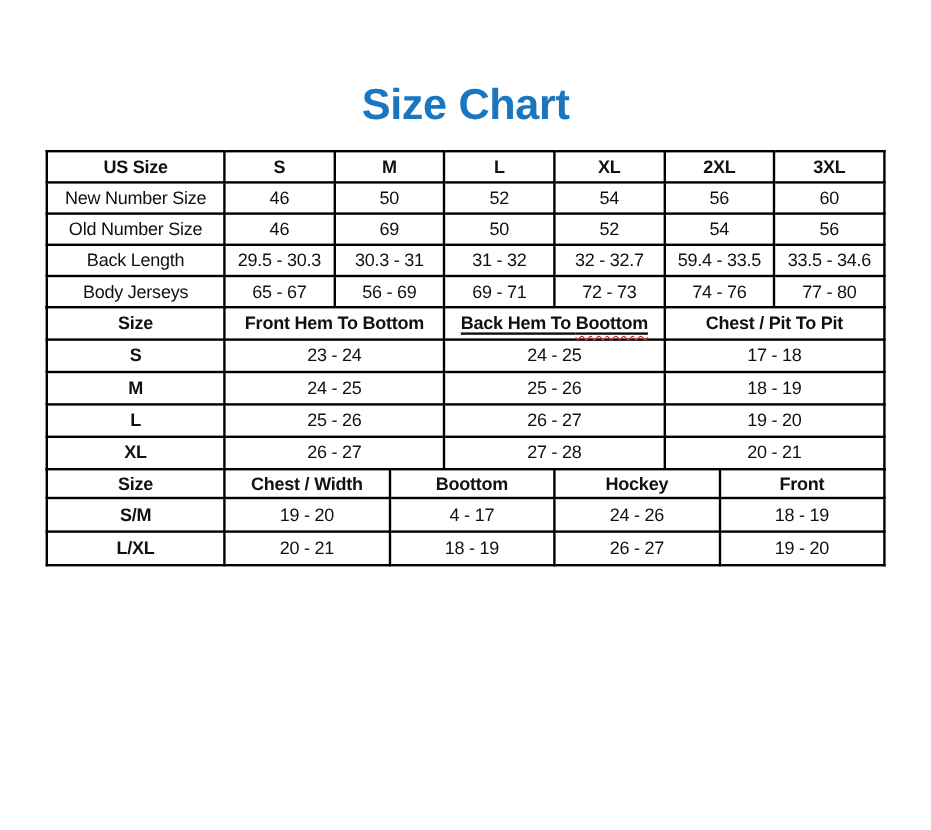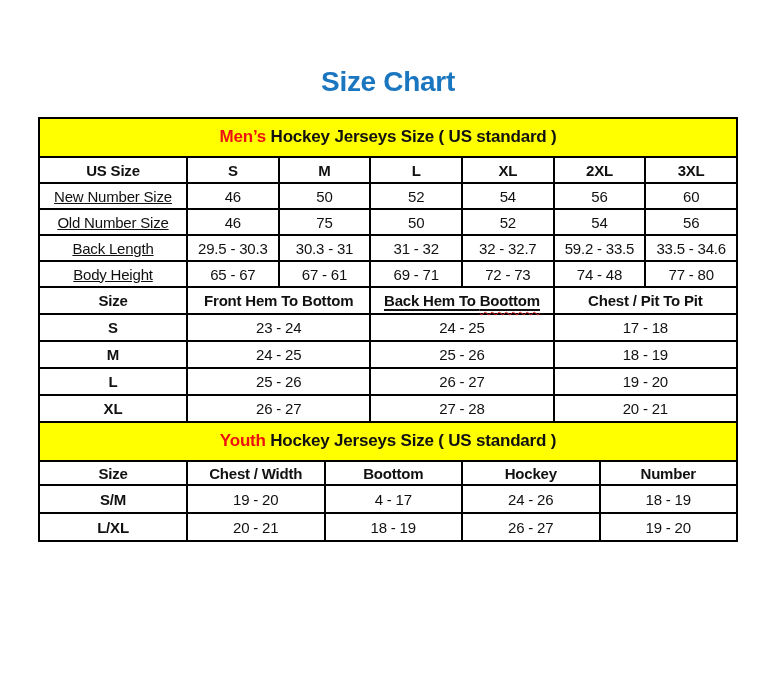--- a/index.html
+++ b/index.html
@@ -14,21 +14,21 @@
     width: 776px; height: 692px;
     background: #ffffff;
     font-family: "Liberation Sans", "DejaVu Sans", sans-serif;
     color: #111;
     overflow: hidden;
   }
   .page-title {
     margin-top: 66px;
     width: 776px;
     text-align: center;
-    font-size: 28px;
+    font-size: 36px;
     font-weight: 700;
     letter-spacing: -0.3px;
     color: var(--title-blue);
   }
   .chart-wrap {
     width: 700px;
     margin: 19px 0 0 38px;
   }
   .size-section { margin-top: -2px; }
   .size-section:first-child { margin-top: 0; }
@@ -54,21 +54,21 @@
     text-align: center;
     vertical-align: middle;
     font-size: 15px;
     letter-spacing: -0.2px;
     padding: 0;
     background: #fff;
   }
   .size-table th { font-weight: 700; }
   .size-table col.label-col { width: 148px; }
   .row-label { font-weight: 700; }
-  #mens .row-label { font-weight: 400; text-decoration: underline; }
+  #mens .row-label { font-weight: 400; }
   #mens th, #mens td { height: 26px; }
   #womens th, #womens td { height: 27px; }
   #youth th { height: 24px; }
   #youth td { height: 28px; }
   .underlined {
     text-decoration: underline;
     text-decoration-thickness: 1.5px;
     text-underline-offset: 3px;
   }
   .squiggle {
@@ -78,21 +78,20 @@
   }
 </style>
 </head>
 <body>
 
 <h1 class="page-title">Size Chart</h1>
 
 <div class="chart-wrap">
 
   <section class="size-section" id="mens">
-    <div class="section-heading"><span class="heading-highlight">Men’s</span><span> Hockey Jerseys Size ( US standard )</span></div>
     <table class="size-table">
       <colgroup>
           <col class="label-col">
           <col>
           <col>
           <col>
           <col>
           <col>
           <col>
         </colgroup>
@@ -113,42 +112,42 @@
             <td>46</td>
             <td>50</td>
             <td>52</td>
             <td>54</td>
             <td>56</td>
             <td>60</td>
           </tr>
           <tr>
             <td class="row-label">Old Number Size</td>
             <td>46</td>
-            <td>75</td>
+            <td>69</td>
             <td>50</td>
             <td>52</td>
             <td>54</td>
             <td>56</td>
           </tr>
           <tr>
             <td class="row-label">Back Length</td>
             <td>29.5 - 30.3</td>
             <td>30.3 - 31</td>
             <td>31 - 32</td>
             <td>32 - 32.7</td>
-            <td>59.2 - 33.5</td>
+            <td>59.4 - 33.5</td>
             <td>33.5 - 34.6</td>
           </tr>
           <tr>
-            <td class="row-label">Body Height</td>
+            <td class="row-label">Body Jerseys</td>
             <td>65 - 67</td>
-            <td>67 - 61</td>
+            <td>56 - 69</td>
             <td>69 - 71</td>
             <td>72 - 73</td>
-            <td>74 - 48</td>
+            <td>74 - 76</td>
             <td>77 - 80</td>
           </tr>
         </tbody>
     </table>
   </section>
 
   <section class="size-section" id="womens">
     <table class="size-table">
       <colgroup>
           <col class="label-col">
@@ -187,36 +186,35 @@
             <td class="row-label">XL</td>
             <td>26 - 27</td>
             <td>27 - 28</td>
             <td>20 - 21</td>
           </tr>
         </tbody>
     </table>
   </section>
 
   <section class="size-section" id="youth">
-    <div class="section-heading"><span class="heading-highlight">Youth</span><span> Hockey Jerseys Size ( US standard )</span></div>
     <table class="size-table">
       <colgroup>
           <col class="label-col">
           <col>
           <col>
           <col>
           <col>
         </colgroup>
       <thead>
           <tr>
             <th>Size</th>
             <th>Chest / Width</th>
             <th>Boottom</th>
             <th>Hockey</th>
-            <th>Number</th>
+            <th>Front</th>
           </tr>
         </thead>
       <tbody>
           <tr>
             <td class="row-label">S/M</td>
             <td>19 - 20</td>
             <td>4 - 17</td>
             <td>24 - 26</td>
             <td>18 - 19</td>
           </tr>

